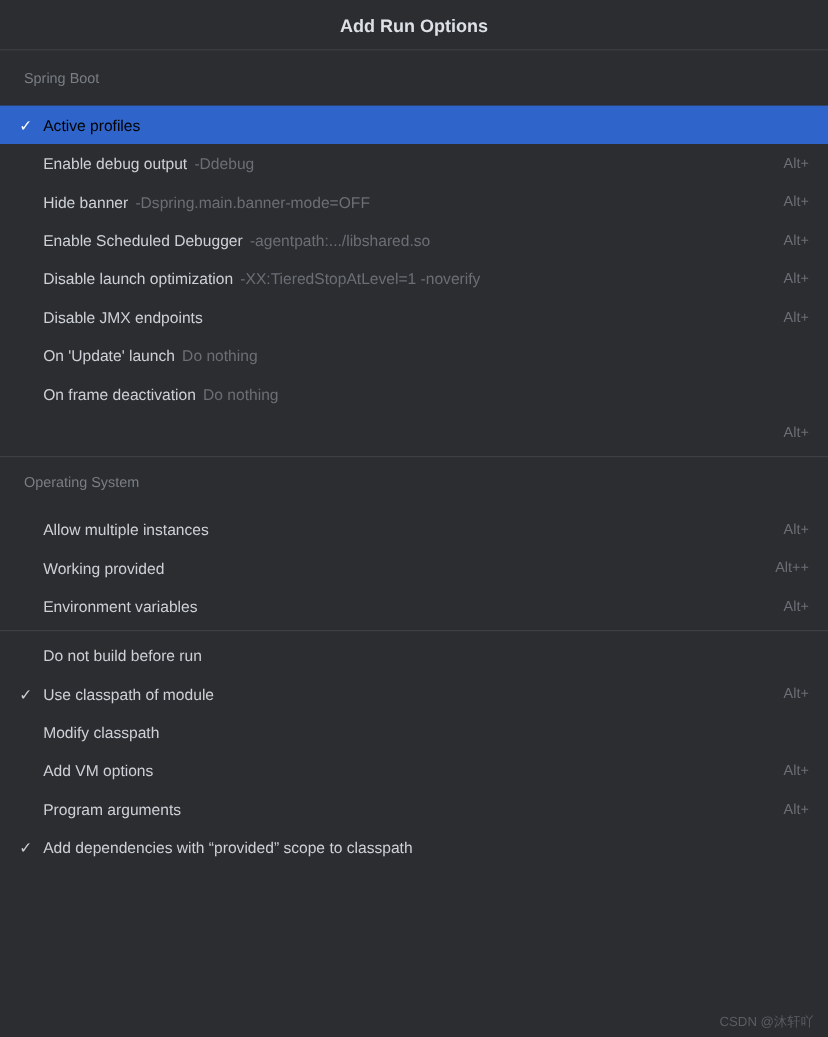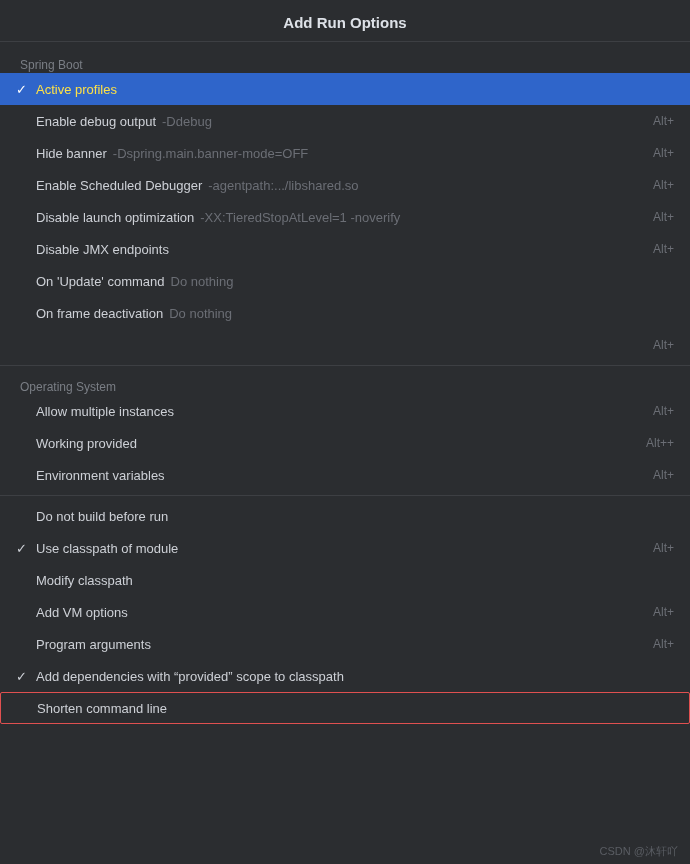--- a/index.html
+++ b/index.html
@@ -36,21 +36,21 @@
 
     .content {
       flex: 1;
       overflow-y: auto;
       padding: 6px 0;
     }
 
     .section-header {
       font-size: 12px;
       color: #7a7e85;
-      padding: 10px 20px 1px 20px;
+      padding: 10px 20px 16px 20px;
       font-weight: normal;
     }
 
     .menu-item {
       display: flex;
       align-items: center;
       padding: 6px 16px 6px 16px;
       cursor: pointer;
       min-height: 32px;
       position: relative;
@@ -71,21 +71,21 @@
     .menu-item.active .checkmark {
       color: #ffffff;
     }
 
     .item-label {
       font-size: 13px;
       flex-shrink: 0;
     }
 
     .menu-item.active .item-label {
-      color: #fde047;
+      color: #000000;
     }
 
     .item-hint {
       font-size: 13px;
       color: #6b6e75;
       margin-left: 6px;
     }
 
     .item-shortcut {
       margin-left: auto;
@@ -150,21 +150,21 @@
         <span class="item-hint">-XX:TieredStopAtLevel=1 -noverify</span>
         <span class="item-shortcut">Alt+</span>
       </div>
       <div class="menu-item">
         <span class="checkmark"></span>
         <span class="item-label">Disable JMX endpoints</span>
         <span class="item-shortcut">Alt+</span>
       </div>
       <div class="menu-item">
         <span class="checkmark"></span>
-        <span class="item-label">On 'Update' command</span>
+        <span class="item-label">On 'Update' launch</span>
         <span class="item-hint">Do nothing</span>
       </div>
       <div class="menu-item">
         <span class="checkmark"></span>
         <span class="item-label">On frame deactivation</span>
         <span class="item-hint">Do nothing</span>
       </div>
       <div class="menu-item">
         <span class="checkmark"></span>
         <span class="item-shortcut">Alt+</span>
@@ -207,20 +207,16 @@
       </div>
       <div class="menu-item">
         <span class="checkmark"></span>
         <span class="item-label">Program arguments</span>
         <span class="item-shortcut">Alt+</span>
       </div>
       <div class="menu-item">
         <span class="checkmark">✓</span>
         <span class="item-label">Add dependencies with “provided” scope to classpath</span>
       </div>
-      <div class="menu-item highlighted">
-        <span class="checkmark"></span>
-        <span class="item-label">Shorten command line</span>
-      </div>
     </div>
 
   <div class="watermark">CSDN @沐轩吖</div>
 </div>
 
 </body></html>

